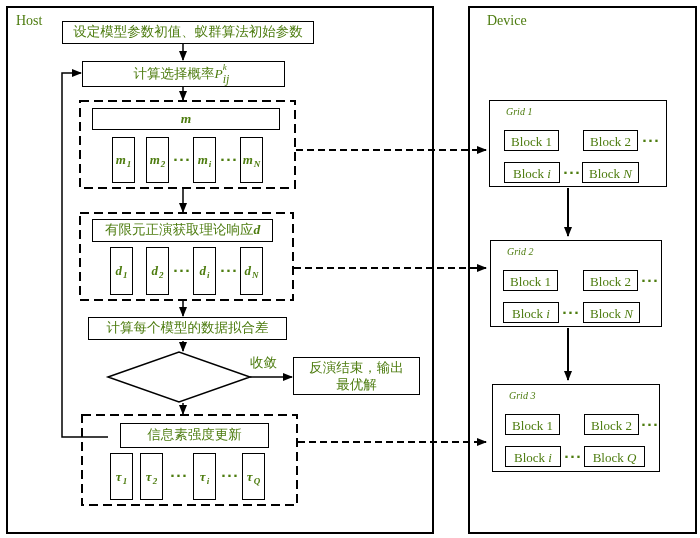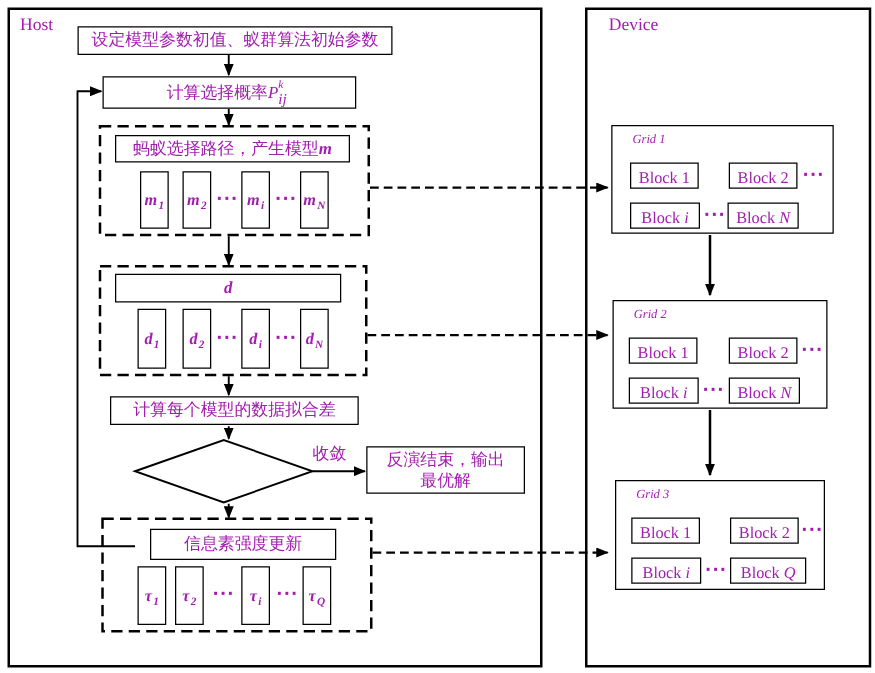--- a/index.html
+++ b/index.html
@@ -1,17 +1,17 @@
 <!DOCTYPE html>
 <html><head>
 <meta charset="utf-8">
 <style>
   html,body{margin:0;padding:0;background:#ffffff;}
   .canvas{position:relative;width:700px;height:538px;background:#ffffff;overflow:hidden;
-          font-family:"Liberation Serif",serif;color:#a21caf;}
+          font-family:"Liberation Serif",serif;color:#4d7c0f;}
   .panel{position:absolute;box-sizing:border-box;border:2px solid #000;background:#fff;z-index:0;}
   .overlay{position:absolute;left:0;top:0;width:700px;height:538px;z-index:1;pointer-events:none;}
   .lbl{position:absolute;z-index:2;font-size:14px;}
   .box{position:absolute;box-sizing:border-box;border:1.4px solid #000;background:#fff;
        display:flex;align-items:center;justify-content:center;text-align:center;
        font-size:13.5px;line-height:1.25;z-index:2;white-space:nowrap;}
   .box.multiline{white-space:normal;flex-direction:column;line-height:17px;}
   .cell{position:absolute;box-sizing:border-box;border:1.1px solid #000;background:#fff;
         display:flex;align-items:center;justify-content:center;
         font-size:13px;font-weight:bold;font-style:italic;z-index:2;}
@@ -78,21 +78,20 @@
   <div class="box" style="left:82px;top:61px;width:203px;height:26px;">
     <span>计算选择概率</span>
       <span class="ivar">P</span>
       <span class="supsub">
         <span class="sp">k</span>
         <span class="sb2">ij</span>
       </span>
   </div>
 
   <div class="box" style="left:92px;top:108px;width:188px;height:22px;">
-    <span>蚂蚁选择路径，产生模型</span>
       <span class="bvar">m</span>
   </div>
   <div class="cell" style="left:112px;top:137px;width:23px;height:46px;">
       <span>m</span>
       <span class="sb">1</span>
     </div>
   <div class="cell" style="left:146px;top:137px;width:23px;height:46px;">
       <span>m</span>
       <span class="sb">2</span>
     </div>
@@ -101,20 +100,21 @@
       <span>m</span>
       <span class="sb">i</span>
     </div>
   <div class="dots" style="left:220px;top:152px;">···</div>
   <div class="cell" style="left:240px;top:137px;width:23px;height:46px;">
       <span>m</span>
       <span class="sb">N</span>
     </div>
 
   <div class="box" style="left:92px;top:219px;width:181px;height:23px;">
+    <span>有限元正演获取理论响应</span>
       <span class="bvar">d</span>
   </div>
   <div class="cell" style="left:110px;top:247px;width:23px;height:48px;">
       <span>d</span>
       <span class="sb">1</span>
     </div>
   <div class="cell" style="left:146px;top:247px;width:23px;height:48px;">
       <span>d</span>
       <span class="sb">2</span>
     </div>

